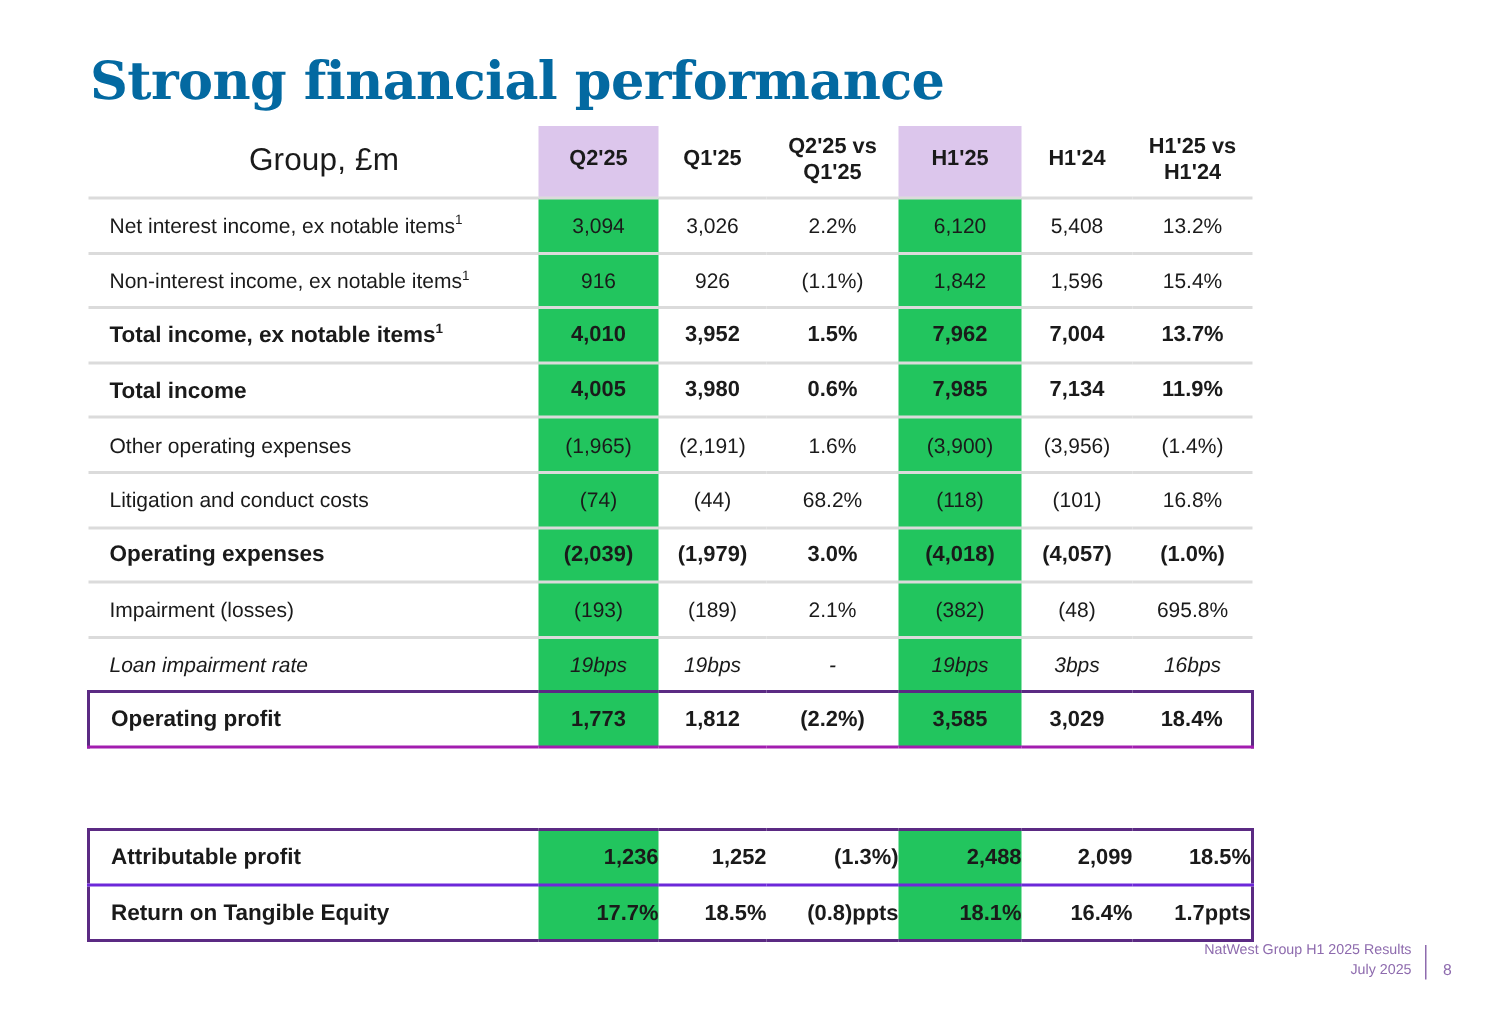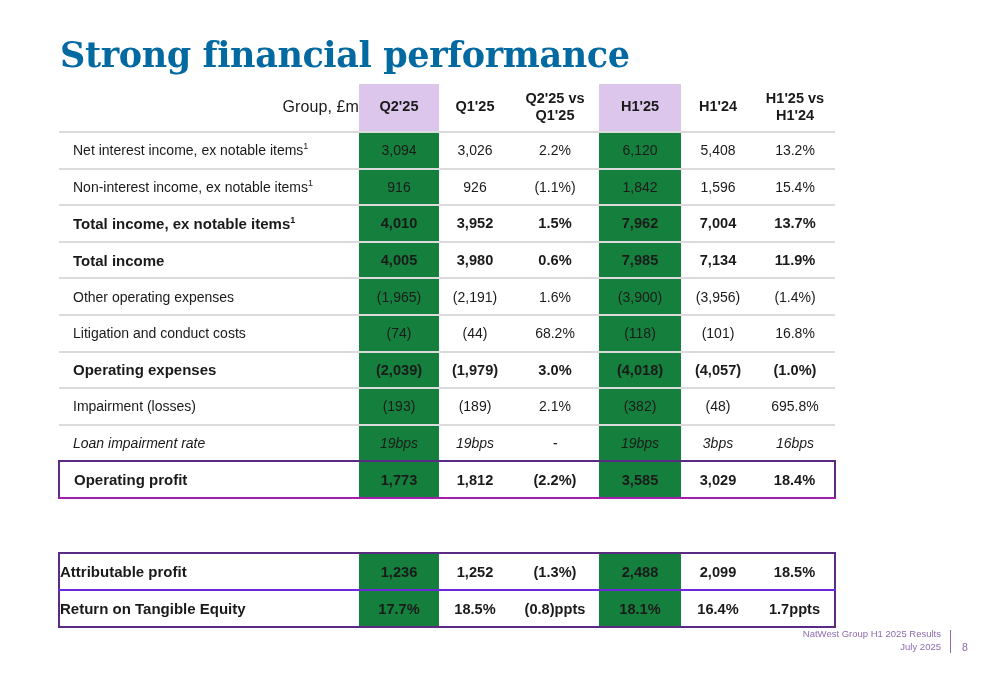--- a/index.html
+++ b/index.html
@@ -67,22 +67,22 @@
   tr.hdr td {
     height: 45px;
     font-size: 14.5px;
     font-weight: bold;
     text-align: center;
     line-height: 17px;
     color: #1a1a1a;
     padding-bottom: 2px;
   }
   tr.hdr td.lbl {
-    text-align: right;
-    font-size: 16px;
+    text-align: center;
+    font-size: 21px;
     font-weight: normal;
     padding-left: 14px;
     letter-spacing: 0.1px;
   }
 
   
   tr.r td {
     height: 34.6px;
     font-size: 14px;
     text-align: center;
@@ -92,21 +92,21 @@
   tr.r td.lbl {
     text-align: left;
     padding-left: 14px;
     font-size: 14px;
   }
   tr.r.bold td { font-weight: bold; font-size: 14.6px; }
   tr.r.bold td.lbl { font-size: 15px; }
   tr.r.ital td { font-style: italic; }
 
   
-  td.hl { background: #15803d; }
+  td.hl { background: #22c55e; }
   tr.hdr td.hl { background: #DCC6EC; }
 
   
   tr.boxed td {
     border-top: 2px solid #5B2A83;
     border-bottom: 2px solid #a21caf;
   }
   tr.boxed td.first { border-left: 2px solid #5B2A83; }
   tr.boxed td.last  { border-right: 2px solid #5B2A83; }
 
@@ -121,26 +121,27 @@
     border-collapse: collapse;
     width: 776px;
     table-layout: fixed;
     border: 2px solid #5B2A83;
   }
   table.fin2 td {
     padding: 0;
     height: 35px;
     font-size: 14.6px;
     font-weight: bold;
-    text-align: center;
+    text-align: right;
     color: #1a1a1a;
   }
   table.fin2 tr + tr td { border-top: 2px solid #6d28d9; }
   table.fin2 td.lbl {
     text-align: left;
+    padding-left: 14px;
     font-size: 15px;
   }
 
   
   sup.fn {
     font-size: 9px;
     vertical-align: super;
     line-height: 0;
   }
 

